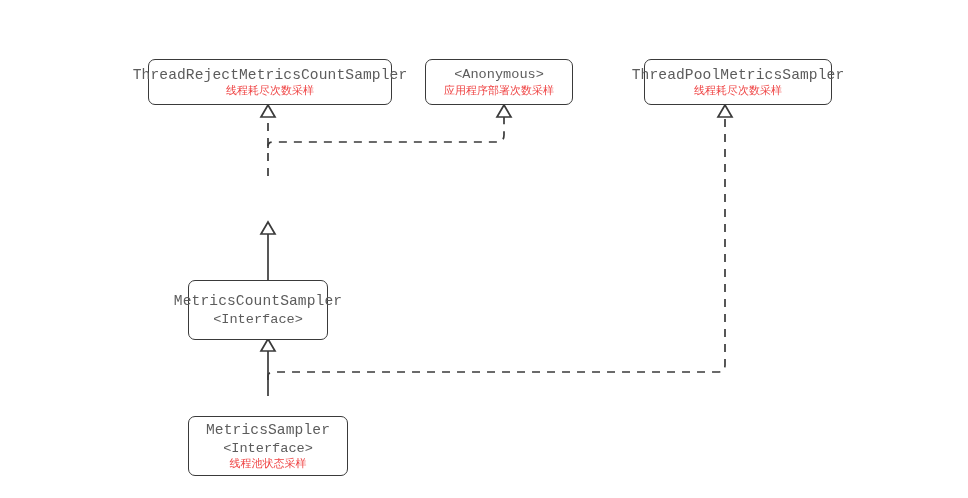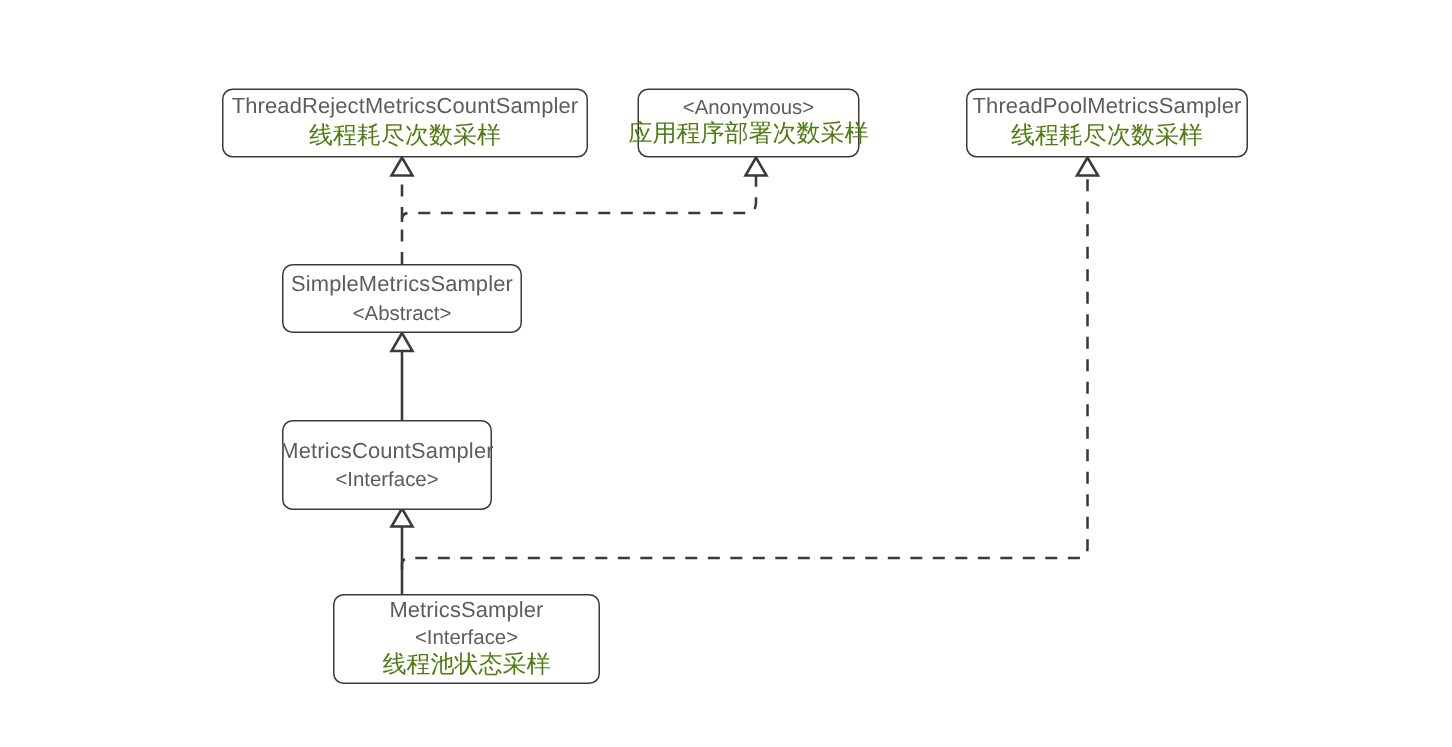--- a/index.html
+++ b/index.html
@@ -31,38 +31,39 @@
     border: 1.6px solid #3a3a3a;
     border-radius: 7px;
     background: #ffffff;
     display: flex;
     flex-direction: column;
     align-items: center;
     justify-content: center;
     color: #5a5a5a;
     line-height: 1.28;
     z-index: 2;
+    font-family: Liberation Mono, monospace;
   }
   .node-line {
     display: block;
     white-space: nowrap;
     text-align: center;
   }
   .ln-name {
     font-size: 14.6px;
     color: #5c5c5c;
     letter-spacing: 0.1px;
   }
   .ln-stereo {
     font-size: 13.6px;
     color: #5c5c5c;
   }
   .ln-cn {
-    font-size: 16px;
-    color: #4d7c0f;
+    font-size: 11px;
+    color: #ef4444;
   }
 </style>
 </head>
 <body>
 
 <div id="canvas">
 
   <svg id="edge-layer" viewBox="0 0 968 498" width="968" height="498" xmlns="http://www.w3.org/2000/svg">
 
     <g>
@@ -99,29 +100,25 @@
   <div class="node" style="left:425px; top:59px; width:148px; height:46px;">
     <span class="node-line ln-stereo">&lt;Anonymous&gt;</span>
     <span class="node-line ln-cn">应用程序部署次数采样</span>
   </div>
 
   <div class="node" style="left:644px; top:59px; width:188px; height:46px;">
     <span class="node-line ln-name">ThreadPoolMetricsSampler</span>
     <span class="node-line ln-cn">线程耗尽次数采样</span>
   </div>
 
-  <div class="node" style="left:188px; top:176px; width:160px; height:46px;">
-    <span class="node-line ln-name">SimpleMetricsSampler</span>
-    <span class="node-line ln-stereo">&lt;Abstract&gt;</span>
-  </div>
 
   <div class="node" style="left:188px; top:280px; width:140px; height:60px;">
     <span class="node-line ln-name">MetricsCountSampler</span>
     <span class="node-line ln-stereo">&lt;Interface&gt;</span>
   </div>
 
-  <div class="node" style="left:188px; top:396px; width:178px; height:60px;margin-left:34px;">
+  <div class="node" style="left:188px; top:416px; width:160px; height:60px;">
     <span class="node-line ln-name">MetricsSampler</span>
     <span class="node-line ln-stereo">&lt;Interface&gt;</span>
     <span class="node-line ln-cn">线程池状态采样</span>
   </div>
 
 </div>
 
 </body></html>

